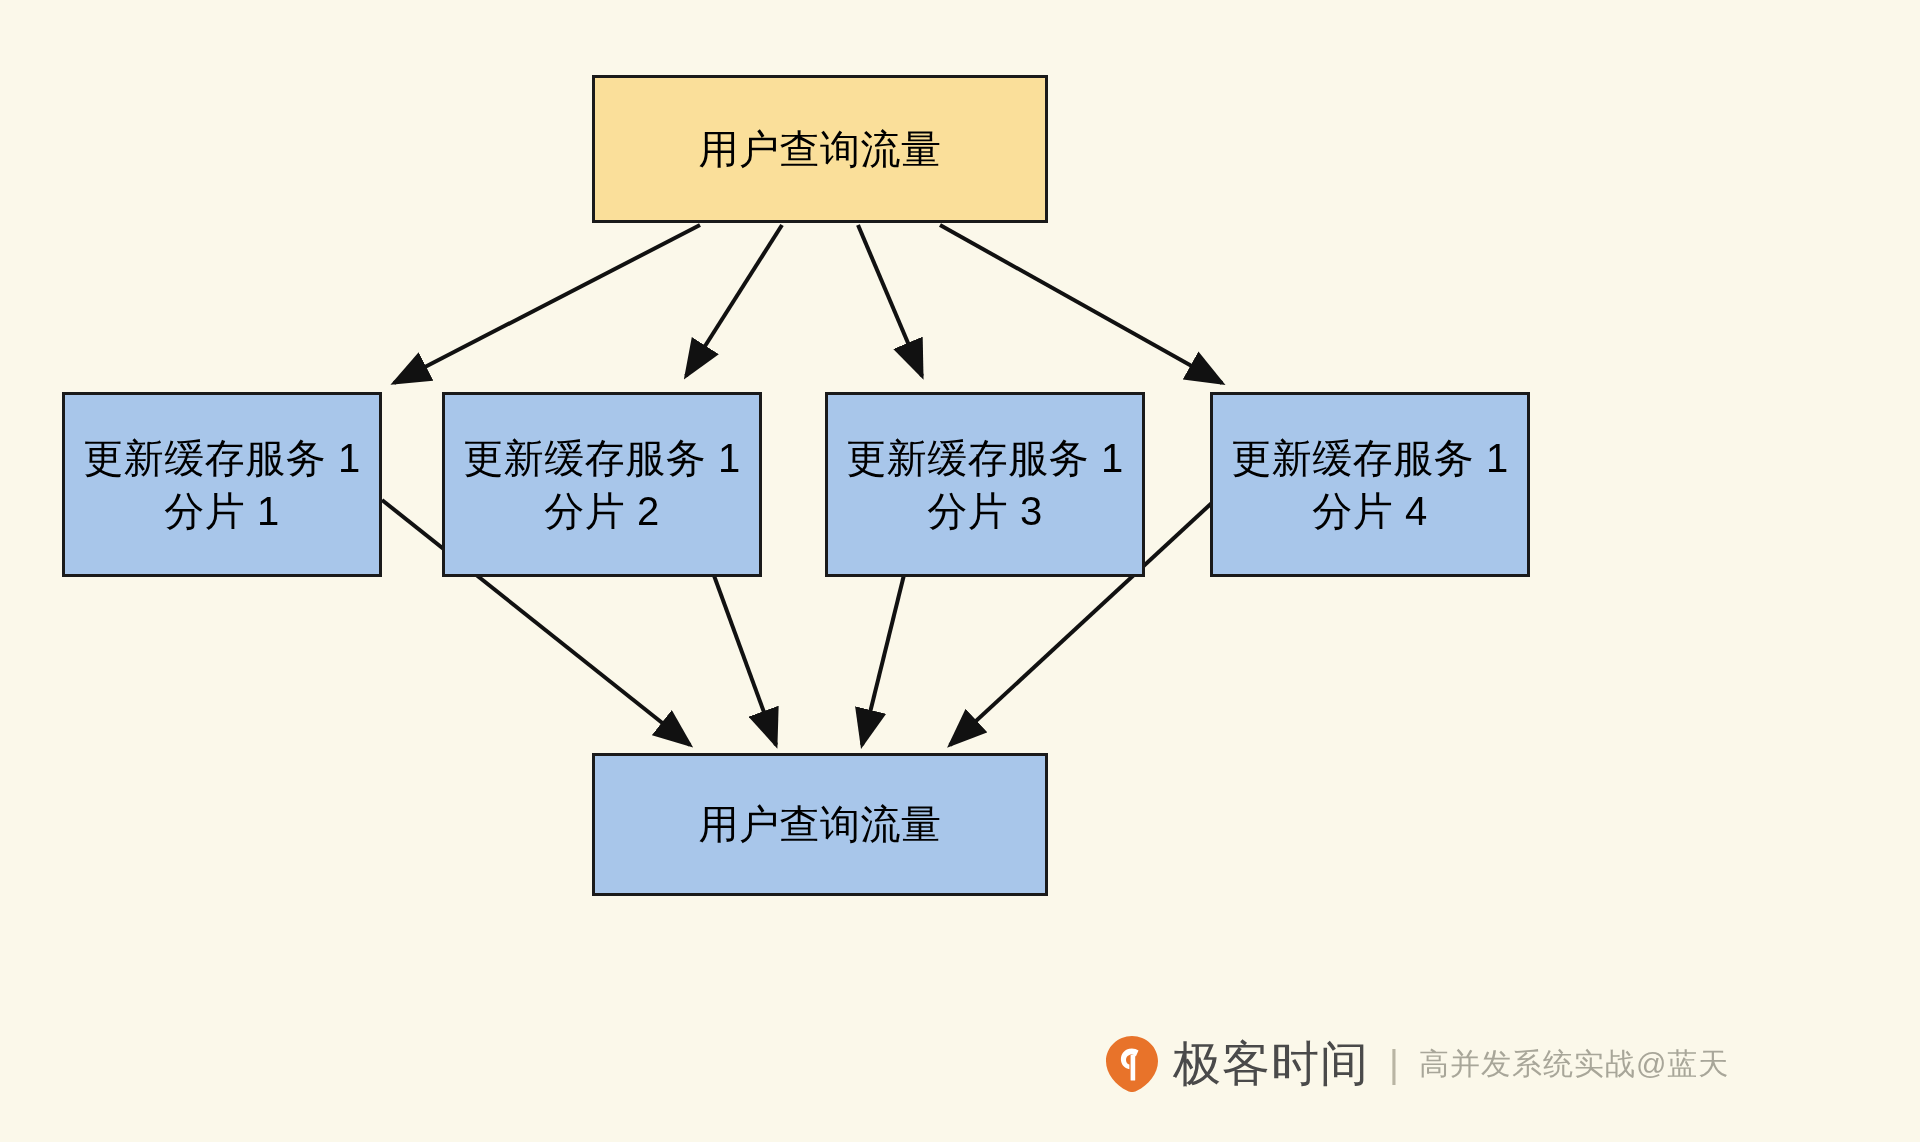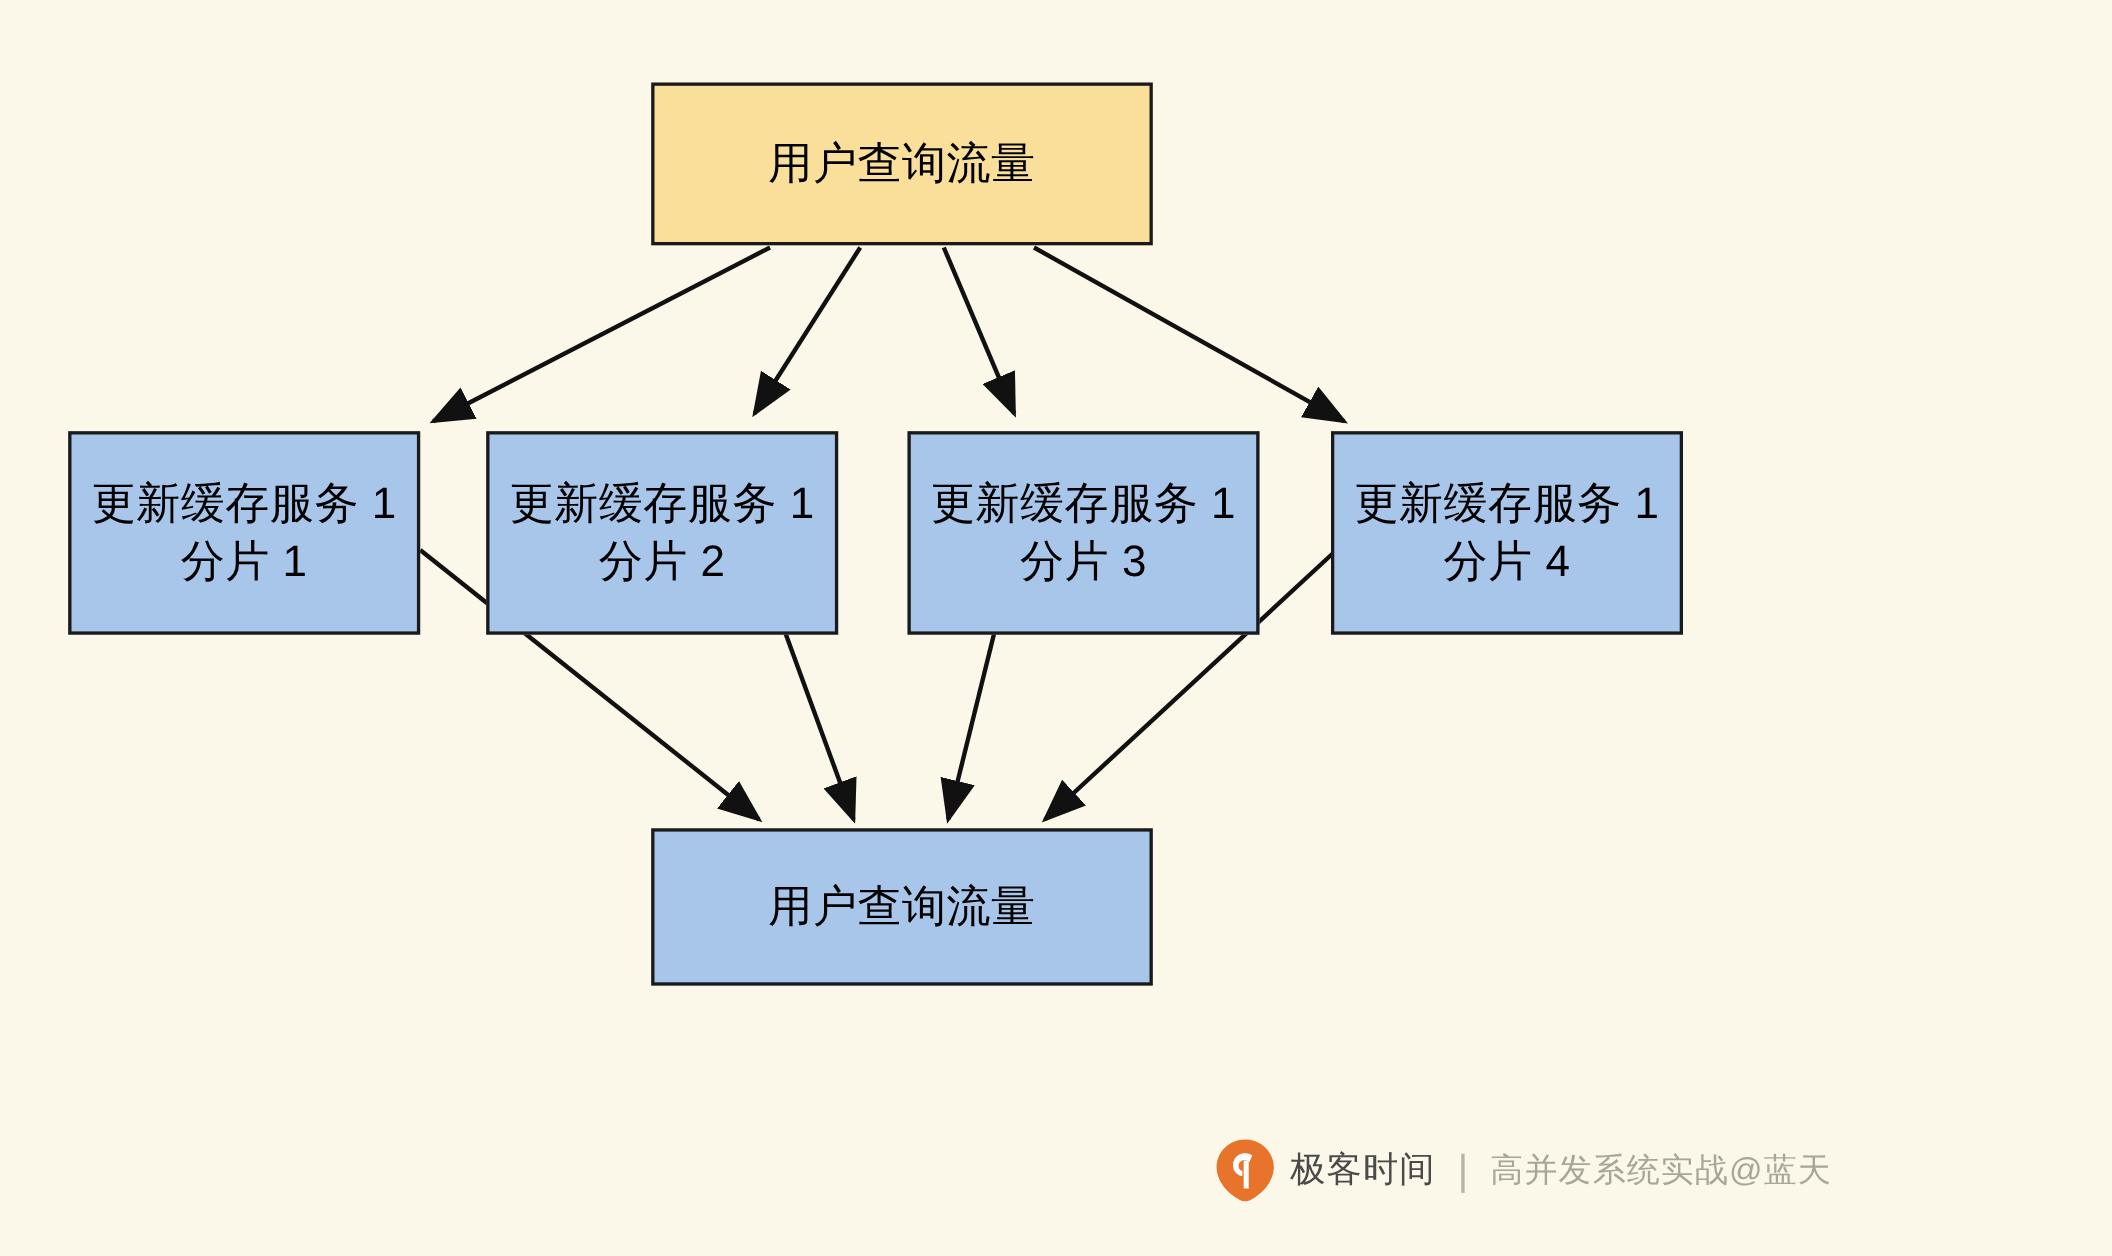--- a/index.html
+++ b/index.html
@@ -68,21 +68,21 @@
     align-items: center;
     height: 64px;
   }
   #watermark .logo-mark {
     width: 54px;
     height: 58px;
     margin-right: 14px;
     flex: none;
   }
   #watermark .brand {
-    font-size: 32px;
+    font-size: 48px;
     color: #4a4a4a;
     letter-spacing: 1px;
     font-weight: 400;
   }
   #watermark .sep {
     color: #b9b5a4;
     font-size: 38px;
     margin: 0 20px;
     line-height: 1;
   }

